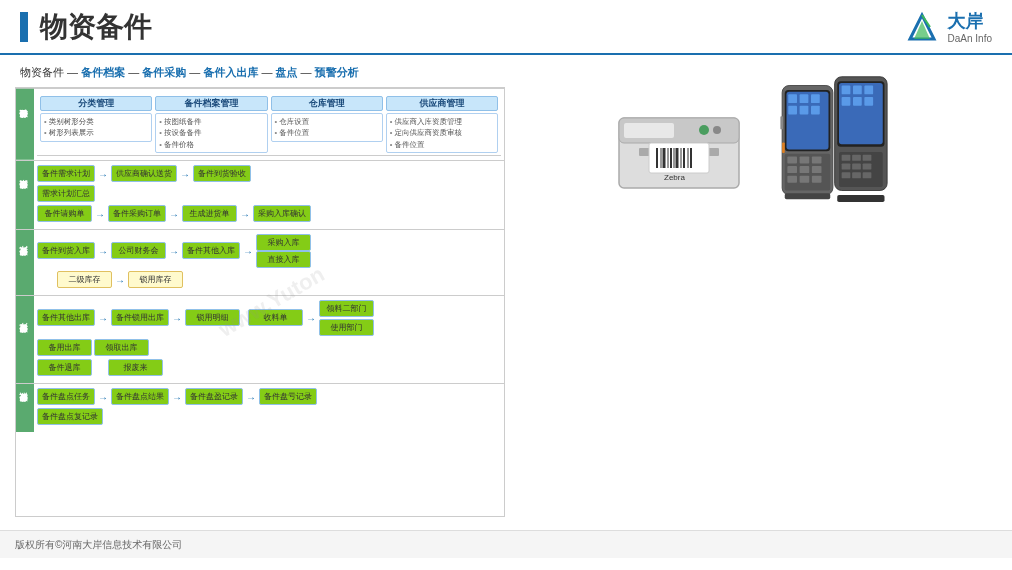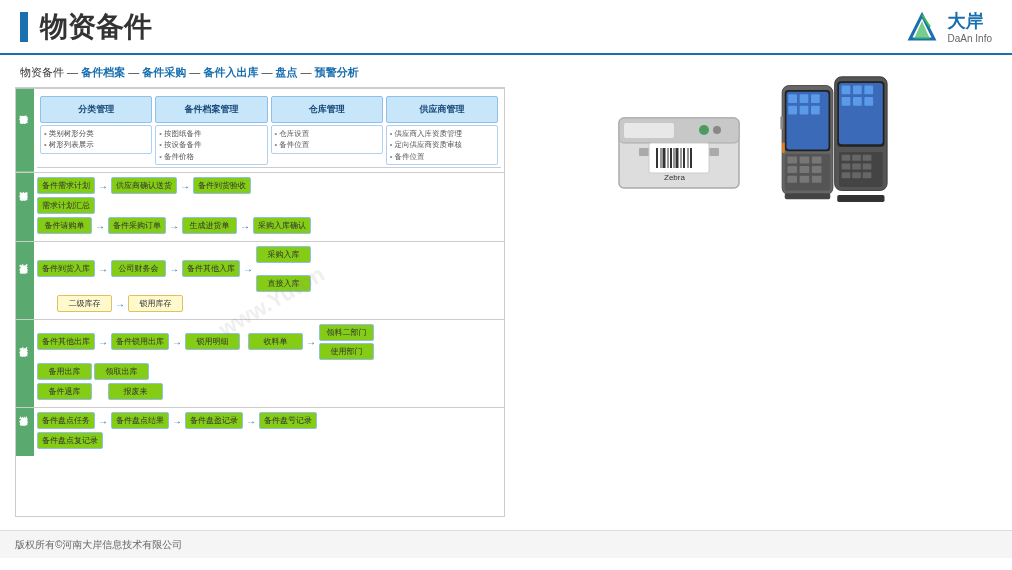--- a/index.html
+++ b/index.html
@@ -244,21 +244,21 @@
       min-width: 0;
     }
     .section-block-header {
       background: #c8e6fa;
       border: 1px solid #90c0e8;
       border-radius: 2px;
       text-align: center;
       font-size: 9px;
       font-weight: bold;
       color: #1a4a7a;
-      padding: 6px;
+      padding: 0;
       margin-bottom: 2px;
     }
     .section-block-items {
       background: #fff;
       border: 1px solid #b0d0f0;
       border-radius: 2px;
       padding: 2px 3px;
     }
     .section-block-item {
       font-size: 7.5px;
@@ -397,21 +397,21 @@
           <div class="mgmt-row" style="flex-shrink:0;">
             <div class="mgmt-label">备件入库管理</div>
             <div class="mgmt-content">
               <div class="flow-row">
                 <div class="flow-box">备件到货入库</div>
                 <span class="arr">→</span>
                 <div class="flow-box">公司财务会</div>
                 <span class="arr">→</span>
                 <div class="flow-box">备件其他入库</div>
                 <span class="arr">→</span>
-                <div style="display:flex;flex-direction:column;gap:12px;">
+                <div style="display:flex;flex-direction:column;gap:0;">
                   <div class="flow-box">采购入库</div>
                   <div class="flow-box">直接入库</div>
                 </div>
               </div>
               <div class="flow-row" style="padding-left:20px;">
                 <div class="flow-box yellow">二级库存</div>
                 <span class="arr">→</span>
                 <div class="flow-box yellow">锁用库存</div>
               </div>
             </div>

